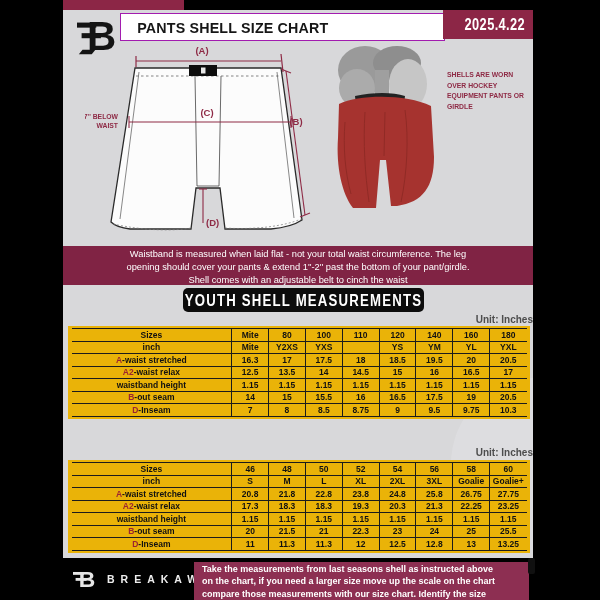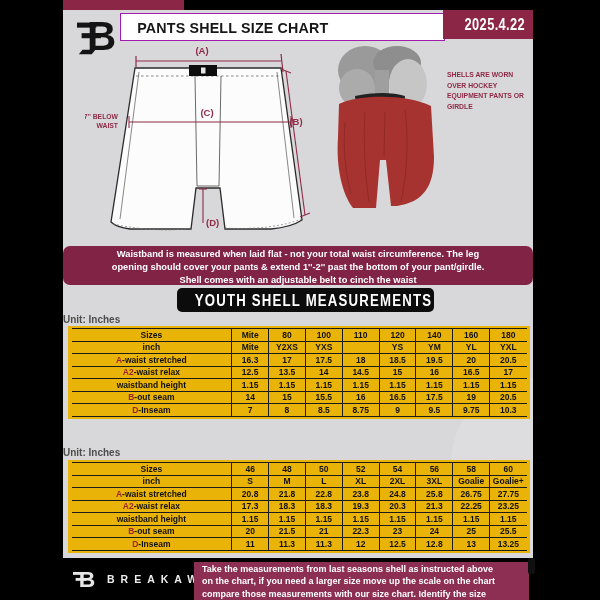--- a/index.html
+++ b/index.html
@@ -21,29 +21,29 @@
     transform-origin:left;padding-left:17px;white-space:nowrap;letter-spacing:.2px;}
   .date-box{left:380px;top:0;width:104px;height:29px;background:var(--accent);
     display:flex;align-items:center;justify-content:center;z-index:3;}
   .date-box .t{color:#fff;font-size:16px;font-weight:bold;transform:scaleX(.8);
     letter-spacing:.5px;white-space:nowrap;}
   .diagram{left:22px;top:32px;width:235px;height:195px;z-index:1;}
   .photo{left:272px;top:32px;width:105px;height:180px;z-index:1;}
   .photo-caption{left:384px;top:60px;width:82px;font-size:6.8px;font-weight:bold;
     color:var(--diagmaroon);line-height:1.55;z-index:1;}
   .info-banner{left:0;top:236px;width:470px;height:39px;background:var(--banner);
-    color:#fff;text-align:center;font-size:9.3px;font-weight:bold;line-height:12.9px;
-    padding-top:2px;box-sizing:border-box;z-index:2;border-radius:7px;}
+    color:#fff;text-align:center;font-size:9.3px;font-weight:normal;line-height:12.9px;
+    padding-top:2px;box-sizing:border-box;z-index:2;}
   .section-banner{width:241px;height:24px;background:#0c0c0c;border-radius:5px;
     display:flex;align-items:center;justify-content:center;z-index:3;}
   .section-banner .t{color:#fff;font-size:16.5px;font-weight:bold;letter-spacing:1.5px;
     transform:scaleX(.8);white-space:nowrap;}
-  .banner-youth{left:114px;top:278px;padding-left:16px;}
+  .banner-youth{left:120px;top:278px;}
   .banner-adult{left:114px;top:411px;}
-  .unit{left:0;width:470px;text-align:left;font-size:10px;font-weight:bold;color:#4d4d4d;z-index:2;}
+  .unit{left:0;width:470px;text-align:right;font-size:10px;font-weight:bold;color:#4d4d4d;z-index:2;}
   .unit-youth{top:304px;}
   .unit-adult{top:437px;}
   .table-panel{left:5px;width:462px;background:#eab308;padding:2px 0;z-index:2;}
   .panel-youth{top:316px;}
   .panel-adult{top:450px;}
   table.size{border-collapse:collapse;table-layout:fixed;width:455px;margin:0 auto;}
   table.size td{height:11.5px;text-align:center;vertical-align:middle;
     border-bottom:1.5px solid #1c1c1c;border-left:1px solid #1c1c1c;
     font-size:8.5px;font-weight:bold;color:#111;padding:0;white-space:nowrap;overflow:hidden;}
   table.size td:first-child{border-left:none;}

